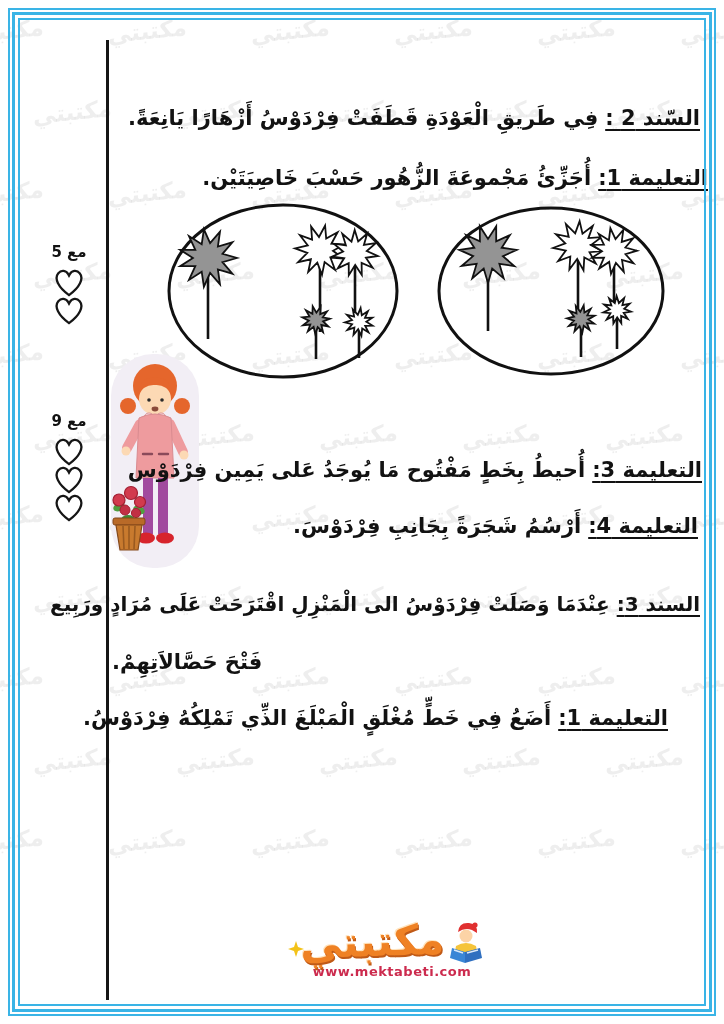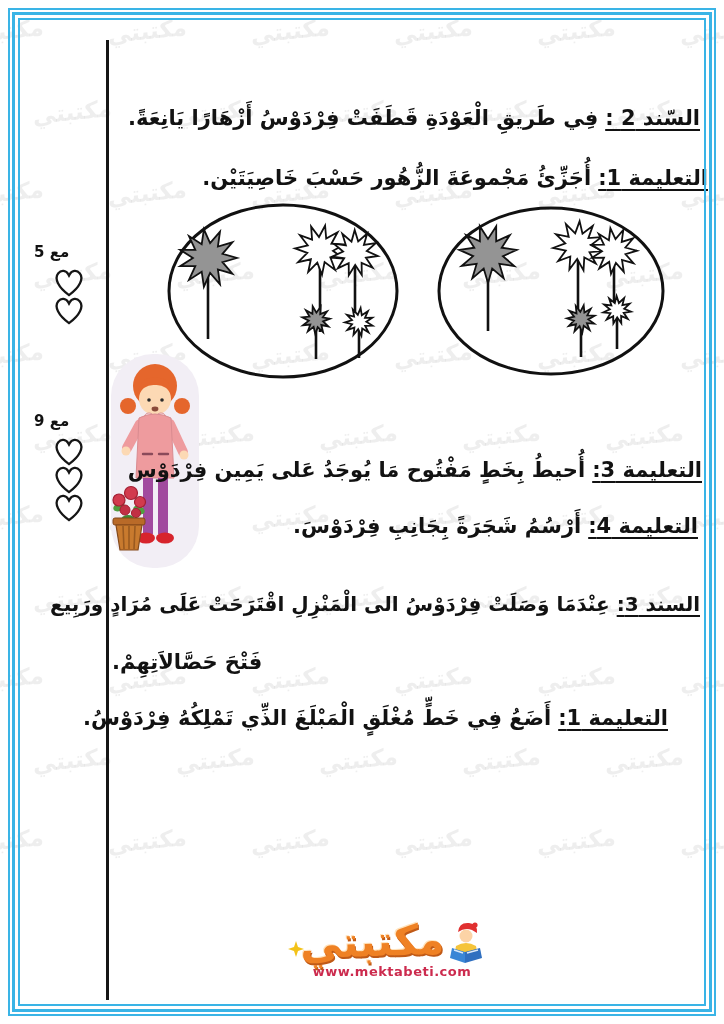--- a/index.html
+++ b/index.html
@@ -17,21 +17,21 @@
   .frame.f1{inset:8px;border-width:2px;}
   .frame.f2{inset:12px;border-width:3px;}
   .frame.f3{inset:18px;border-width:2px;}
   
   .vrule{position:absolute;left:106px;top:40px;width:3px;height:960px;background:#161616;z-index:2;}
   
   .wm-layer{position:absolute;inset:0;z-index:0;overflow:hidden;pointer-events:none;}
   .wm{position:absolute;font-size:23px;font-weight:bold;color:rgba(125,125,125,0.13);
       transform:rotate(-6deg) skewX(-6deg);white-space:nowrap;}
   
-  .side-group{position:absolute;left:34px;width:70px;text-align:left;z-index:3;}
+  .side-group{position:absolute;left:34px;width:70px;text-align:center;z-index:3;}
   .side-label{font-size:15px;direction:rtl;margin-bottom:3px;}
   .heart{display:block;margin:-7px auto 0;}
   .heart:first-of-type{margin-top:0;}
   
   .line{position:absolute;direction:rtl;white-space:nowrap;font-size:21px;z-index:3;}
   .line .label{text-decoration:underline;text-underline-offset:4px;text-decoration-thickness:2px;margin-left:7px;}
   
   .figure-layer{position:absolute;inset:0;z-index:1;pointer-events:none;}
   
   .girl{position:absolute;left:106px;top:352px;z-index:1;}

